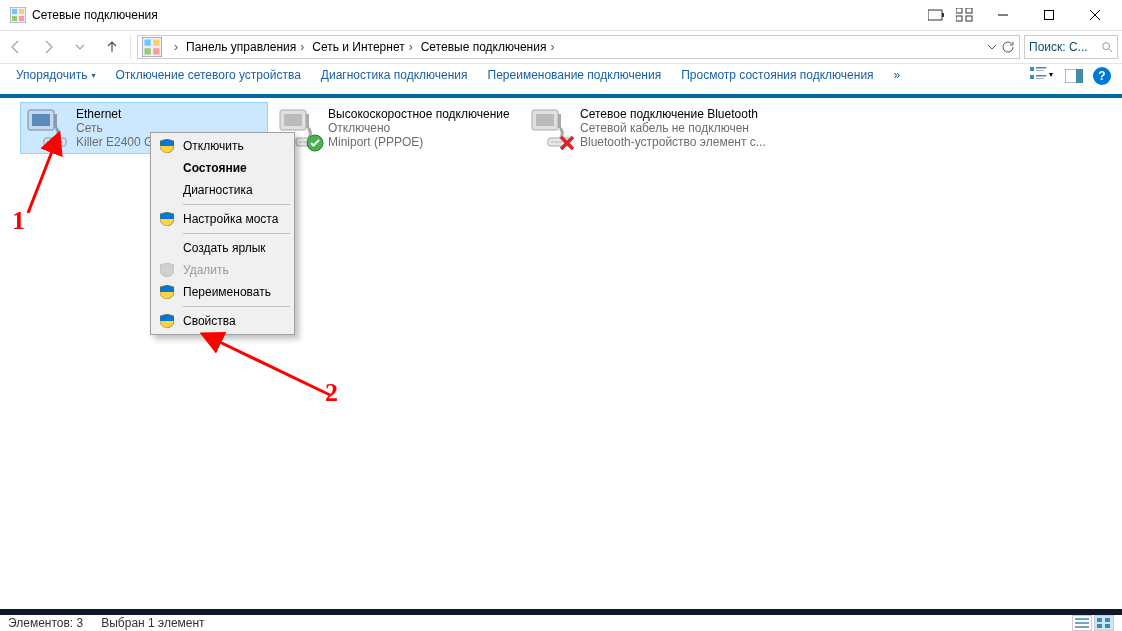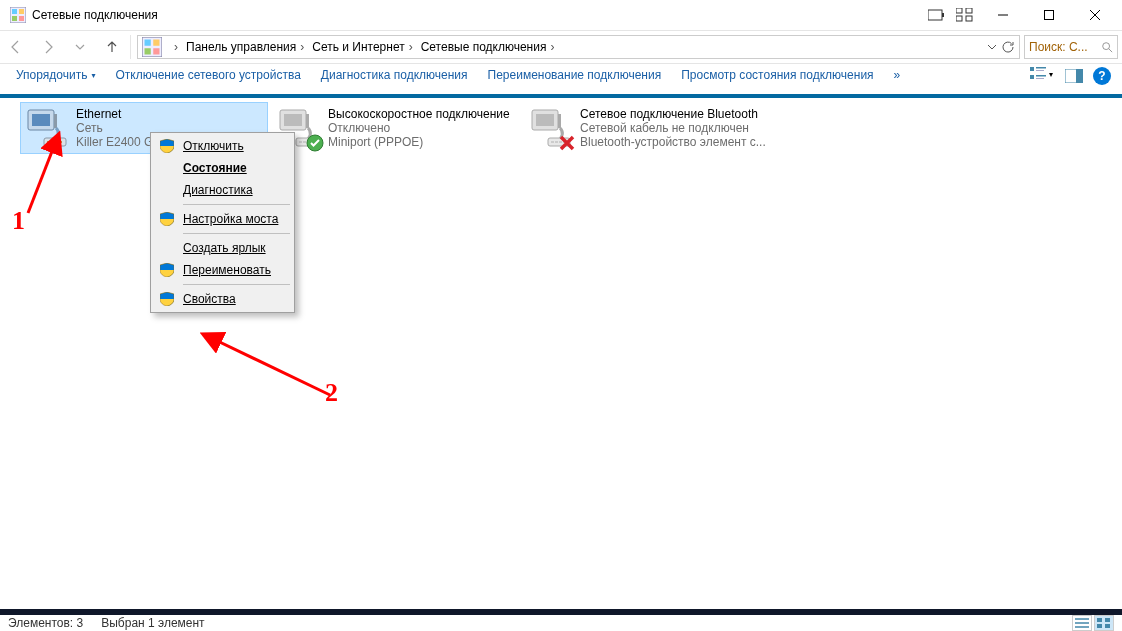--- a/index.html
+++ b/index.html
@@ -21,21 +21,21 @@
   .nav-arrow { width: 32px; display: flex; align-items: center; justify-content: center; color: #a0a0a0; }
   .nav-arrow.enabled { color: #505050; }
   .nav-arrow svg { width: 18px; height: 18px; stroke: currentColor; fill: none; stroke-width: 1.2; }
   .nav-sep { width: 1px; background: #e5e5e5; margin: 4px 2px; }
   .address-wrap { flex: 1; display: flex; align-items: center; border: 1px solid #ccc; margin: 4px 4px; background: #fff; }
   .address-wrap .addr-icon { width: 20px; height: 20px; margin: 0 4px; flex-shrink: 0; }
   .crumbs { display: flex; align-items: center; flex: 1; overflow: hidden; }
   .crumb { display: flex; align-items: center; padding: 0 4px; height: 100%; white-space: nowrap; }
   .crumb .chev { margin-left: 4px; color: #555; }
   .addr-controls { display: flex; align-items: center; gap: 4px; padding: 0 4px; color: #555; }
-  .search-box { width: 94px; margin: 4px 4px 4px 0; border: 1px solid #ccc; display: flex; align-items: center; padding: 0 4px; color: #a16207; }
+  .search-box { width: 94px; margin: 4px 4px 4px 0; border: 1px solid #ccc; display: flex; align-items: center; padding: 0 4px; color: #0c4a6e; }
   .search-box .sicon { margin-left: auto; }
 
   
   .cmdbar { display: flex; align-items: flex-start; height: 34px; border-bottom: 4px solid #0369a1; padding: 0 8px; gap: 4px; }
   .cmd { display: flex; align-items: center; padding: 4px 8px; color: #1a5fa6; cursor: default; white-space: nowrap; }
   .cmd .drop { margin-left: 4px; font-size: 8px; }
   .cmdbar .spacer { flex: 1; }
   .cmd-icon { width: 24px; height: 24px; display: flex; align-items: center; justify-content: center; padding: 2px; }
   .view-drop { display: flex; align-items: center; border: 1px solid transparent; padding: 1px; }
   .help-icon { width: 18px; height: 18px; border-radius: 50%; background: #0078d7; color: #fff; display: flex; align-items: center; justify-content: center; font-weight: bold; font-size: 12px; }
@@ -46,21 +46,21 @@
   .net-item.selected { background: #cce8ff; border: 1px solid #99d1ff; padding: 1px 3px; }
   .net-item .icon-stack { width: 46px; height: 46px; position: relative; flex-shrink: 0; }
   .net-item .overlay { position: absolute; bottom: -2px; right: -2px; width: 18px; height: 18px; }
   .net-item .txt { display: flex; flex-direction: column; justify-content: center; margin-left: 6px; overflow: hidden; }
   .net-item .l1 { color: #000; white-space: nowrap; overflow: hidden; text-overflow: ellipsis; }
   .net-item .l2 { color: #6d6d6d; white-space: nowrap; overflow: hidden; text-overflow: ellipsis; }
   .net-item .l3 { color: #6d6d6d; white-space: nowrap; overflow: hidden; text-overflow: ellipsis; }
 
   
   .ctx { position: absolute; background: #f0f0f0; border: 1px solid #a0a0a0; box-shadow: 4px 4px 6px rgba(0,0,0,0.25); padding: 2px; }
-  .ctx-item { display: flex; align-items: center; height: 22px; padding: 0 14px 0 4px; white-space: nowrap; text-decoration: underline; }
+  .ctx-item { display: flex; align-items: center; height: 22px; padding: 0 14px 0 4px; white-space: nowrap; }
   .ctx-item.bold { font-weight: 600; }
   .ctx-item.disabled { color: #9a9a9a; }
   .ctx-icn { width: 20px; height: 16px; display: flex; align-items: center; justify-content: center; margin-right: 6px; flex-shrink: 0; }
   .ctx-sep { height: 1px; background: #c0c0c0; margin: 3px 2px 3px 30px; }
 
   
   .arrow { position: absolute; pointer-events: none; }
   .ann-num { position: absolute; color: #f00; font-weight: 700; font-size: 26px; font-family: "Times New Roman", serif; pointer-events: none; }
 
   
@@ -344,20 +344,28 @@
               <use href="#ico-shield"></use>
             </svg>
           </span>
         <span>Настройка моста</span>
       </div>
       <div class="ctx-sep"></div>
       <div class="ctx-item">
         <span class="ctx-icn"></span>
         <span>Создать ярлык</span>
       </div>
+      <div class="ctx-item disabled">
+        <span class="ctx-icn">
+            <svg class="shield" viewBox="0 0 14 14">
+              <use href="#ico-shield-gray"></use>
+            </svg>
+          </span>
+        <span>Удалить</span>
+      </div>
       <div class="ctx-item">
         <span class="ctx-icn">
             <svg class="shield" viewBox="0 0 14 14">
               <use href="#ico-shield"></use>
             </svg>
           </span>
         <span>Переименовать</span>
       </div>
       <div class="ctx-sep"></div>
       <div class="ctx-item">

